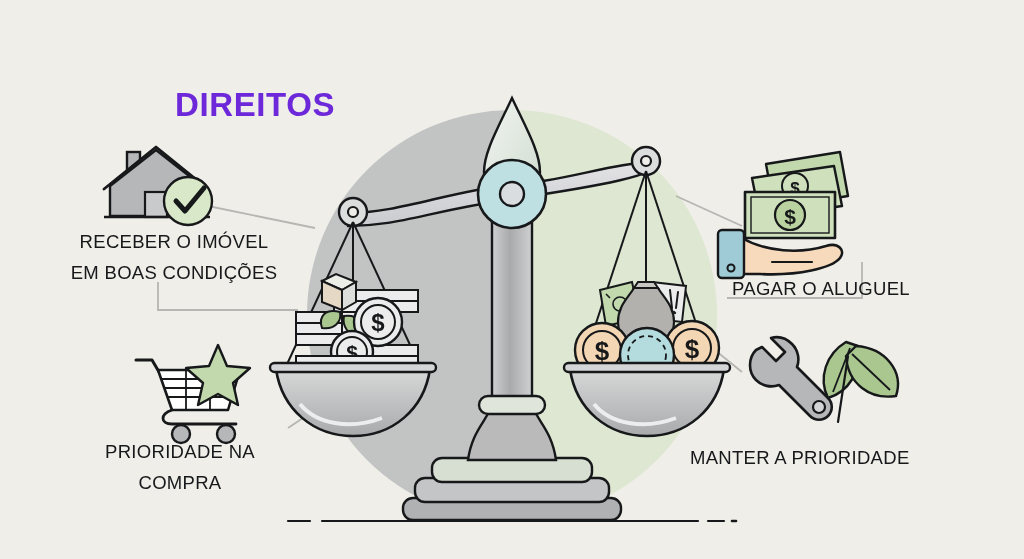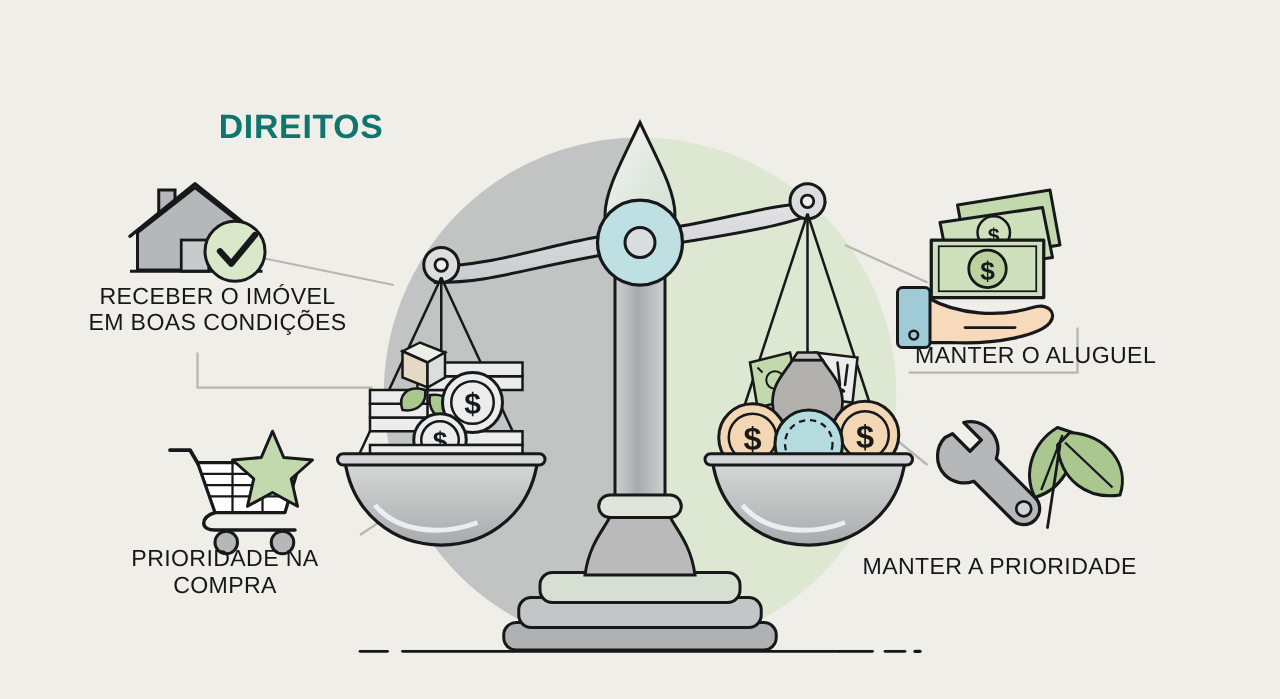--- a/index.html
+++ b/index.html
@@ -19,34 +19,34 @@
   }
   svg.art {
     position: absolute;
     left: 0; top: 0;
     width: 1024px;
     height: 559px;
   }
   .hdr {
     position: absolute;
     font-weight: bold;
-    font-size: 27px;
+    font-size: 33px;
     letter-spacing: 0.6px;
-    color: #0f766e;
+    color: #6d28d9;
     white-space: nowrap;
   }
   #hdr-left  { left: 175px; top: 86px; }
   #hdr-right { left: 627px; top: 86px; }
 
   .lbl {
     position: absolute;
     font-size: 18.5px;
     letter-spacing: 0.3px;
     color: #16181a;
-    line-height: 21px;
+    line-height: 31px;
     white-space: pre-line;
     text-align: center;
   }
   #lbl-1 { left: 62px;  top: 226px; width: 224px; }
   #lbl-2 { left: 88px;  top: 436px; width: 184px; text-align: center; }
   #lbl-3 { left: 732px; top: 273px; width: 218px; text-align: left; }
   #lbl-4 { left: 690px; top: 442px; width: 250px; text-align: left; }
 </style>
 </head>
 <body>
@@ -267,16 +267,16 @@
       <path d="M848 356 L 838 422" fill="none" stroke="#16181a" stroke-width="2.2" stroke-linecap="round"></path>
     </g>
   </svg>
 
   <div class="hdr" id="hdr-left">DIREITOS</div>
 
   <div class="lbl" id="lbl-1">RECEBER O IMÓVEL
 EM BOAS CONDIÇÕES</div>
   <div class="lbl" id="lbl-2">PRIORIDADE NA
 COMPRA</div>
-  <div class="lbl" id="lbl-3">MANTER O ALUGUEL</div>
+  <div class="lbl" id="lbl-3">PAGAR O ALUGUEL</div>
   <div class="lbl" id="lbl-4">MANTER A PRIORIDADE</div>
 
 </div>
 
 </body></html>

